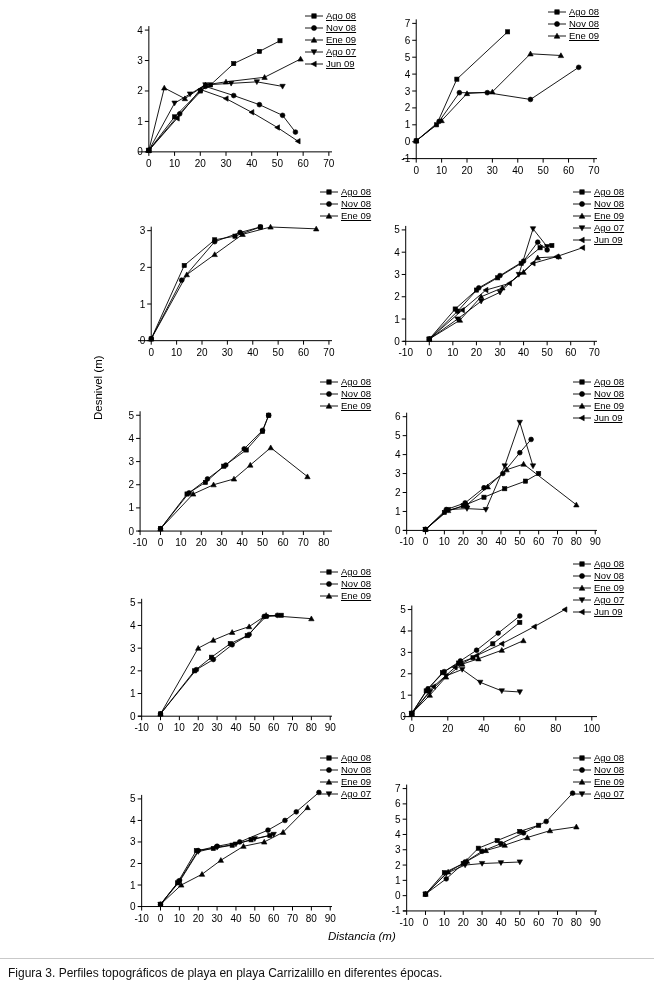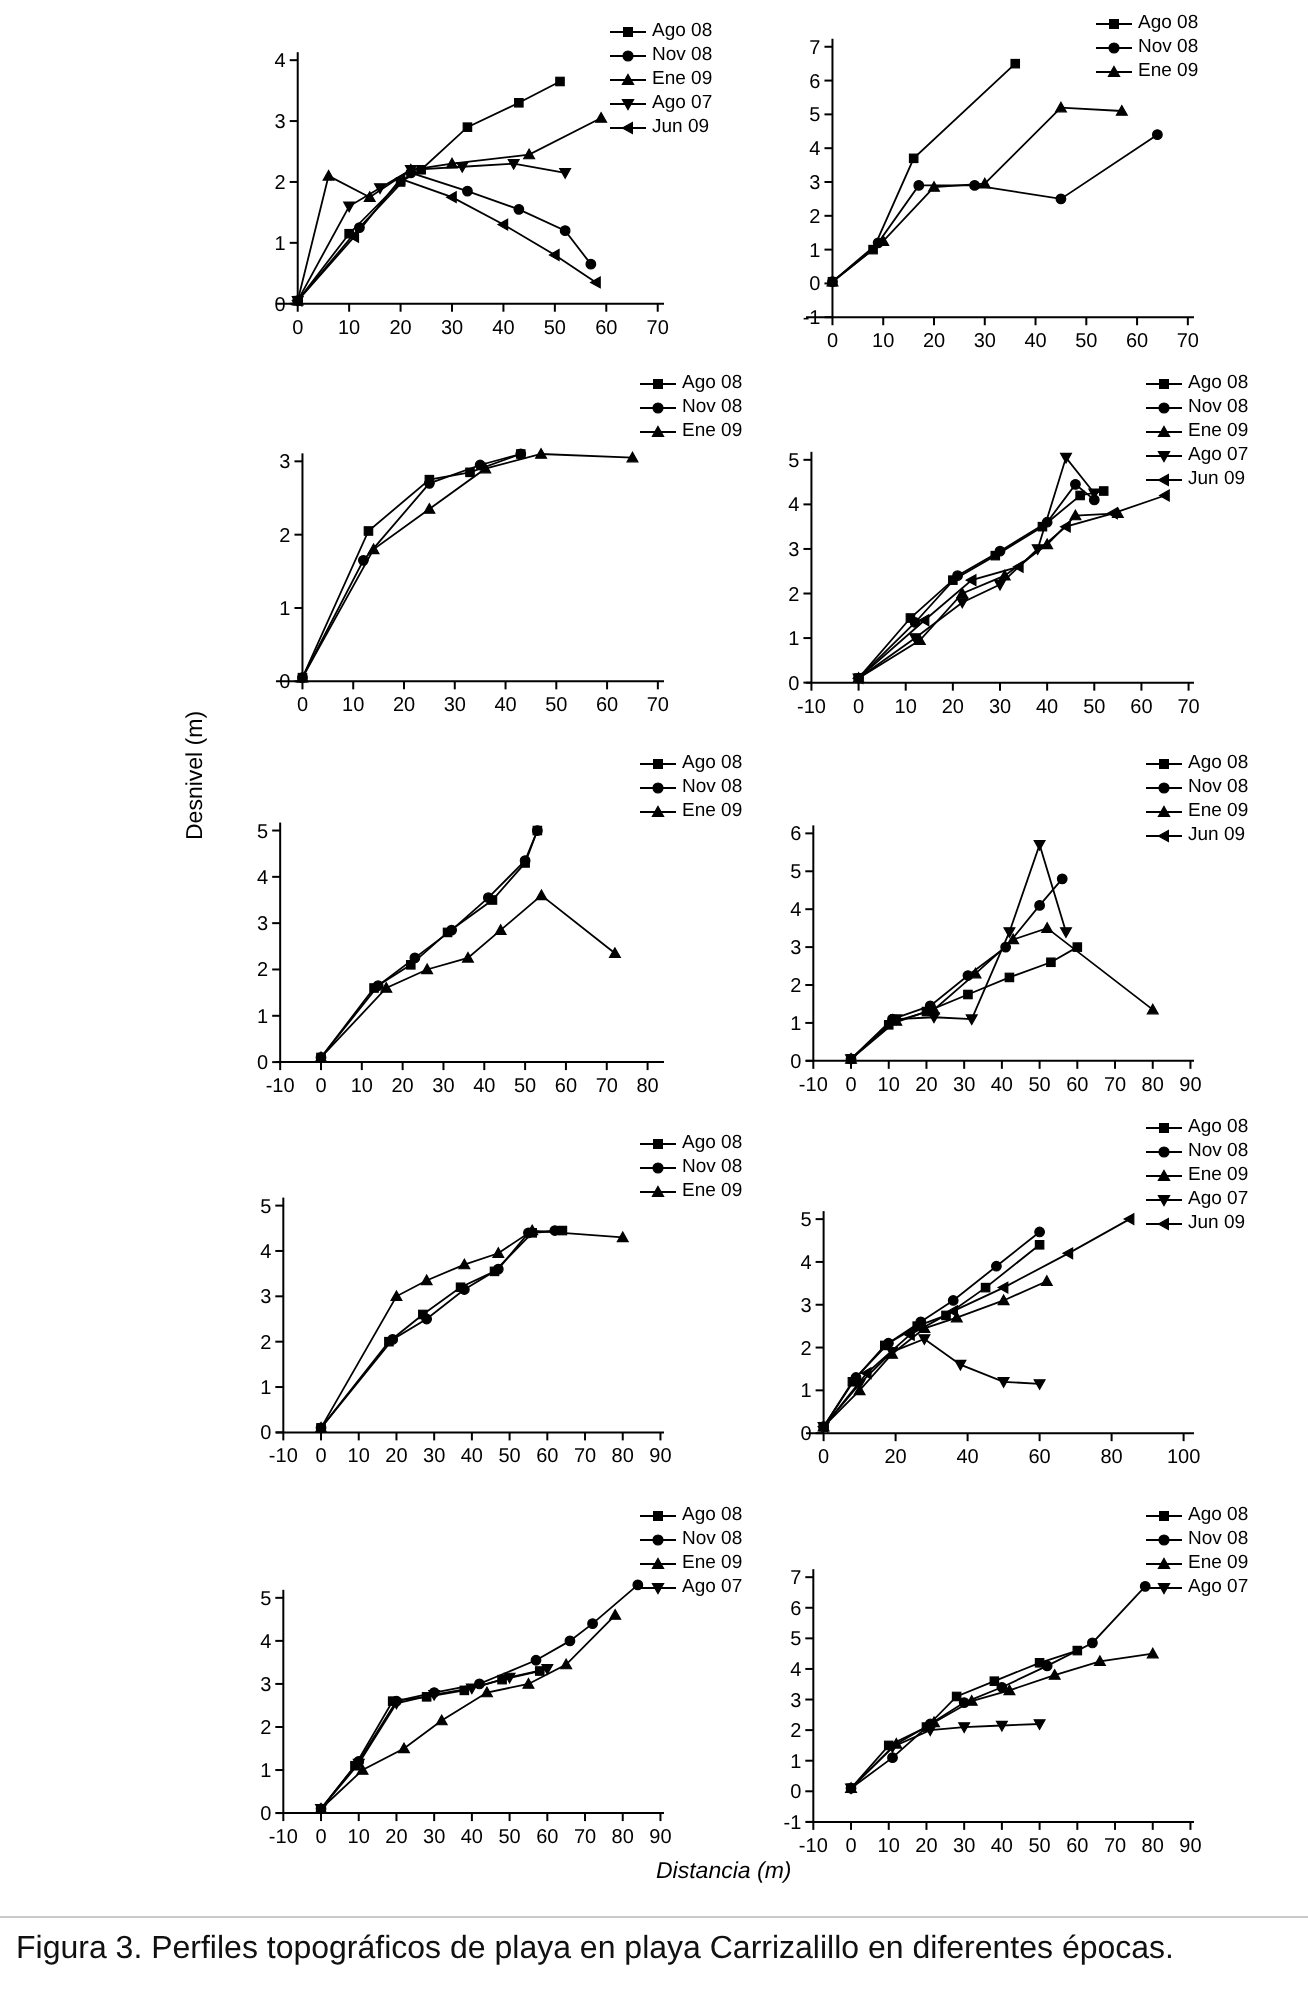--- a/index.html
+++ b/index.html
@@ -9,33 +9,33 @@
     color:#000;position:relative;overflow:hidden;
   }
   .figure-wrap{position:relative;width:654px;height:996px;}
   .panel{position:absolute;}
   svg{display:block;overflow:visible;}
   .axis-line{stroke:#000;stroke-width:1;fill:none;}
   .tick{stroke:#000;stroke-width:1;}
   .ticklabel{font-family:"Liberation Sans",sans-serif;font-size:10px;fill:#000;text-anchor:middle;}
   .ticklabel-y{font-family:"Liberation Sans",sans-serif;font-size:10px;fill:#000;text-anchor:end;}
   .series-line{fill:none;stroke:#000;stroke-width:0.9;}
-  .legend{position:absolute;font-size:9.5px;line-height:12px;}
+  .legend{position:absolute;font-size:9.5px;line-height:12px;text-decoration:underline;}
   .legend-row{display:flex;align-items:center;height:12px;white-space:nowrap;}
   .legend-mark{width:18px;height:12px;position:relative;margin-right:3px;}
   .legend-mark svg{position:absolute;left:0;top:0;}
   .legend-label{font-size:9.5px;}
   .axis-title{position:absolute;font-size:11.5px;}
   #ylabel{
     transform:rotate(-90deg);transform-origin:left top;
     white-space:nowrap;
   }
   .caption{
     position:absolute;left:8px;top:966px;width:640px;
-    font-size:16px;color:#111;
+    font-size:12px;color:#111;
   }
   .rule{position:absolute;left:0;top:958px;width:654px;height:1px;background:#c9c9c9;}
 </style>
 </head>
 <body>
 
 <div class="figure-wrap">
 
   <div class="panel" style="left:110px;top:18px;width:230px;height:165px;">
       <svg width="230" height="165" viewBox="0 0 230 165">

